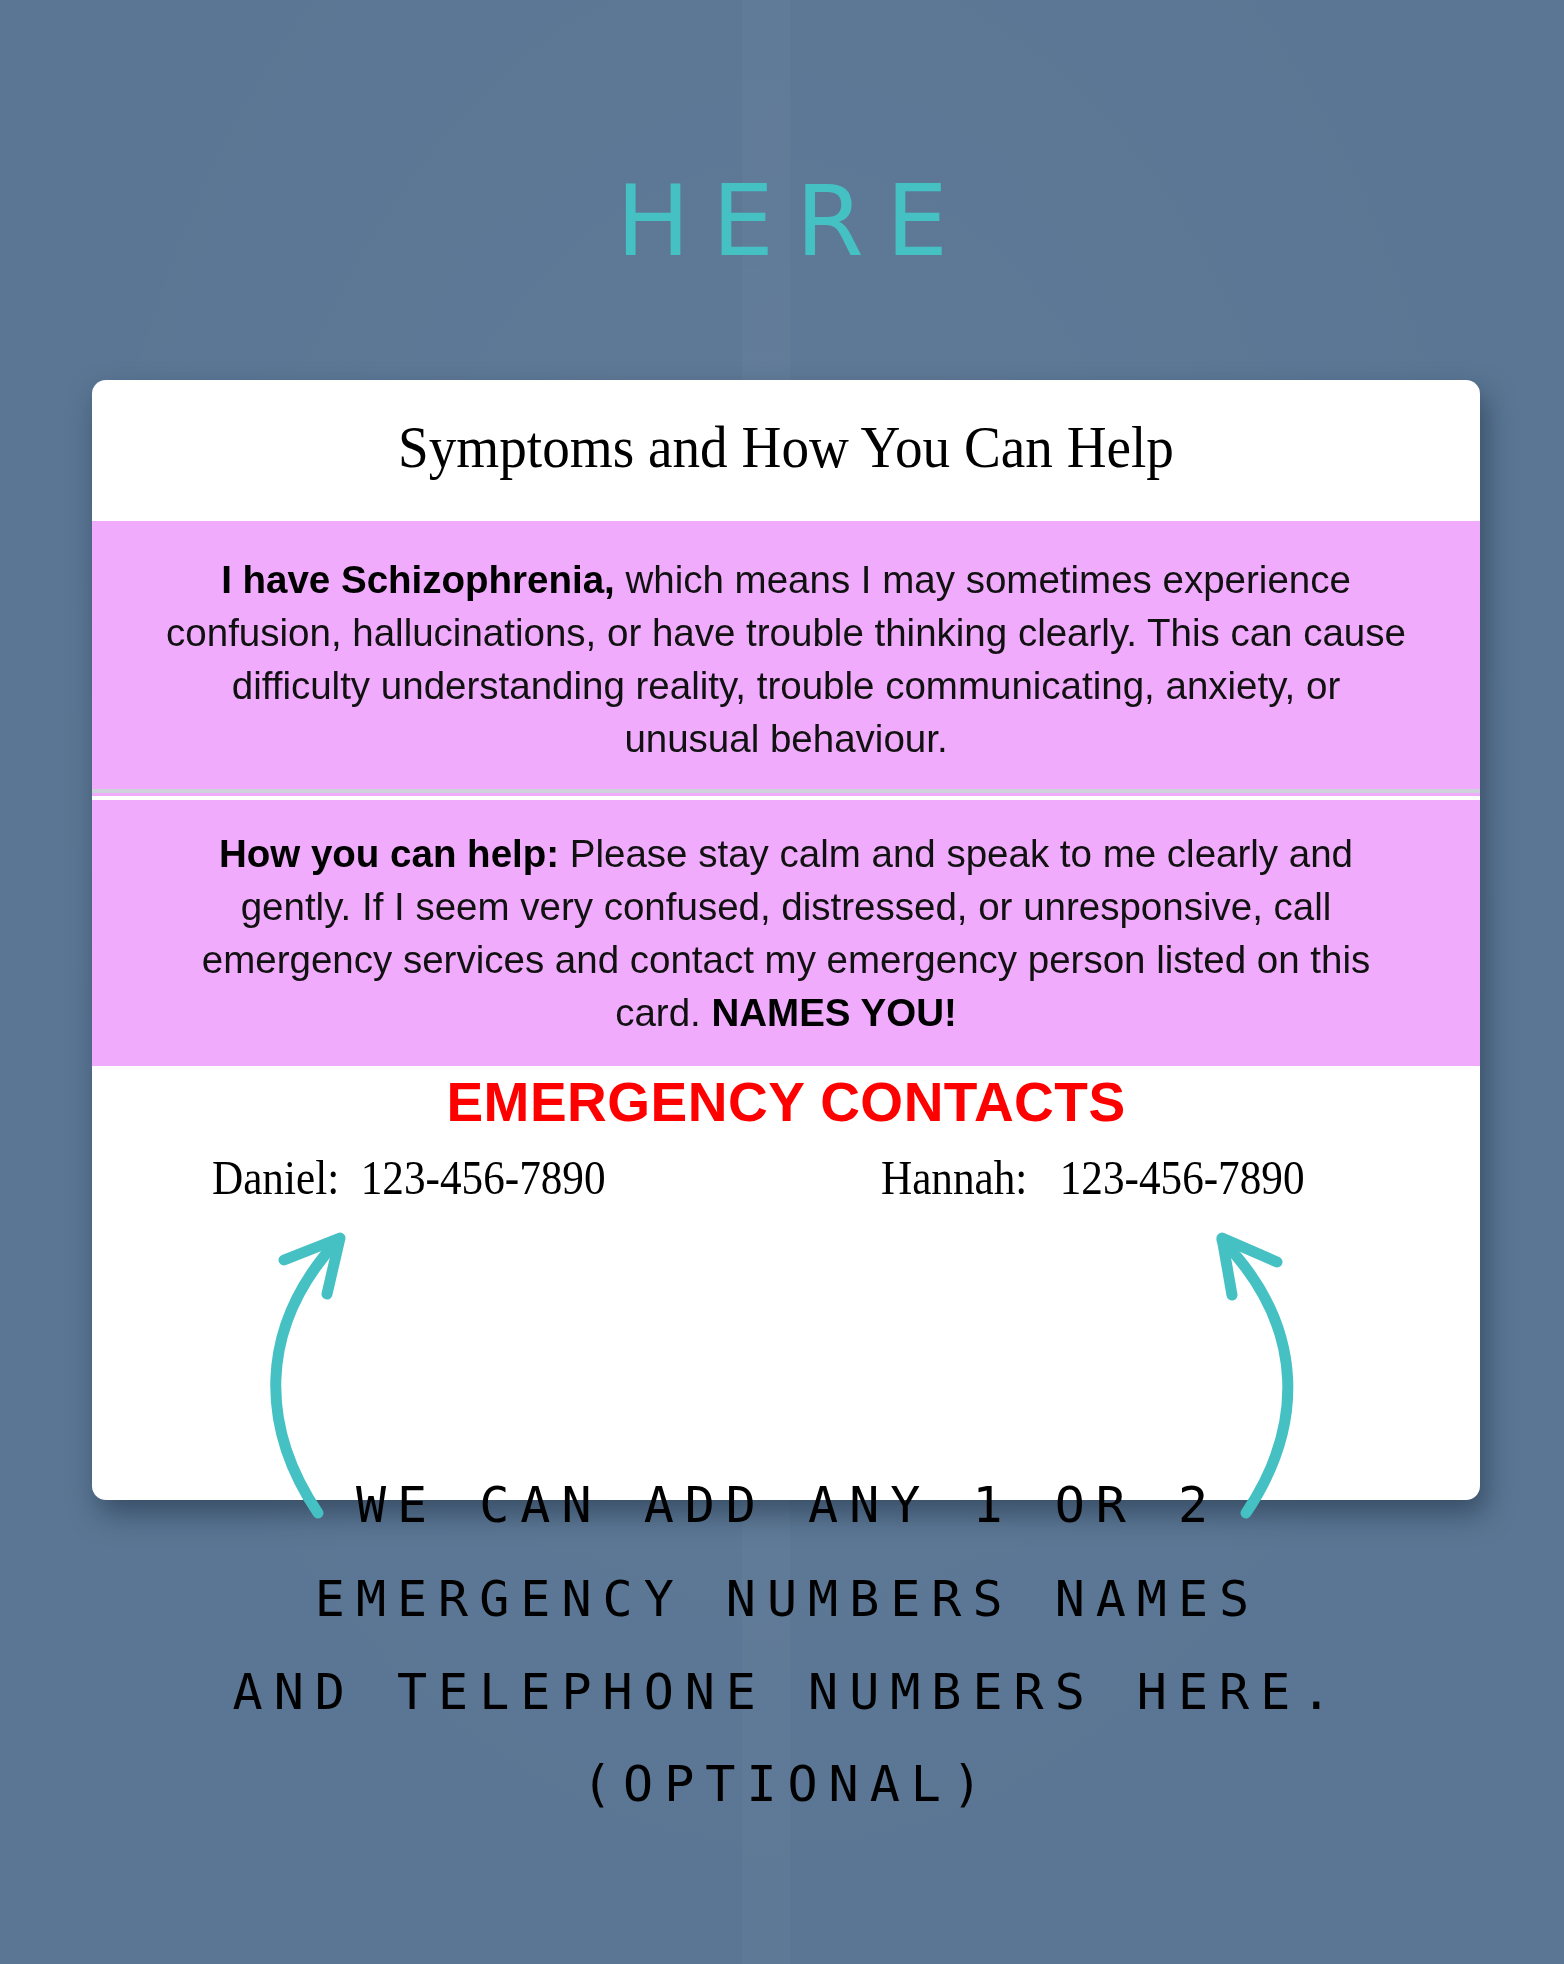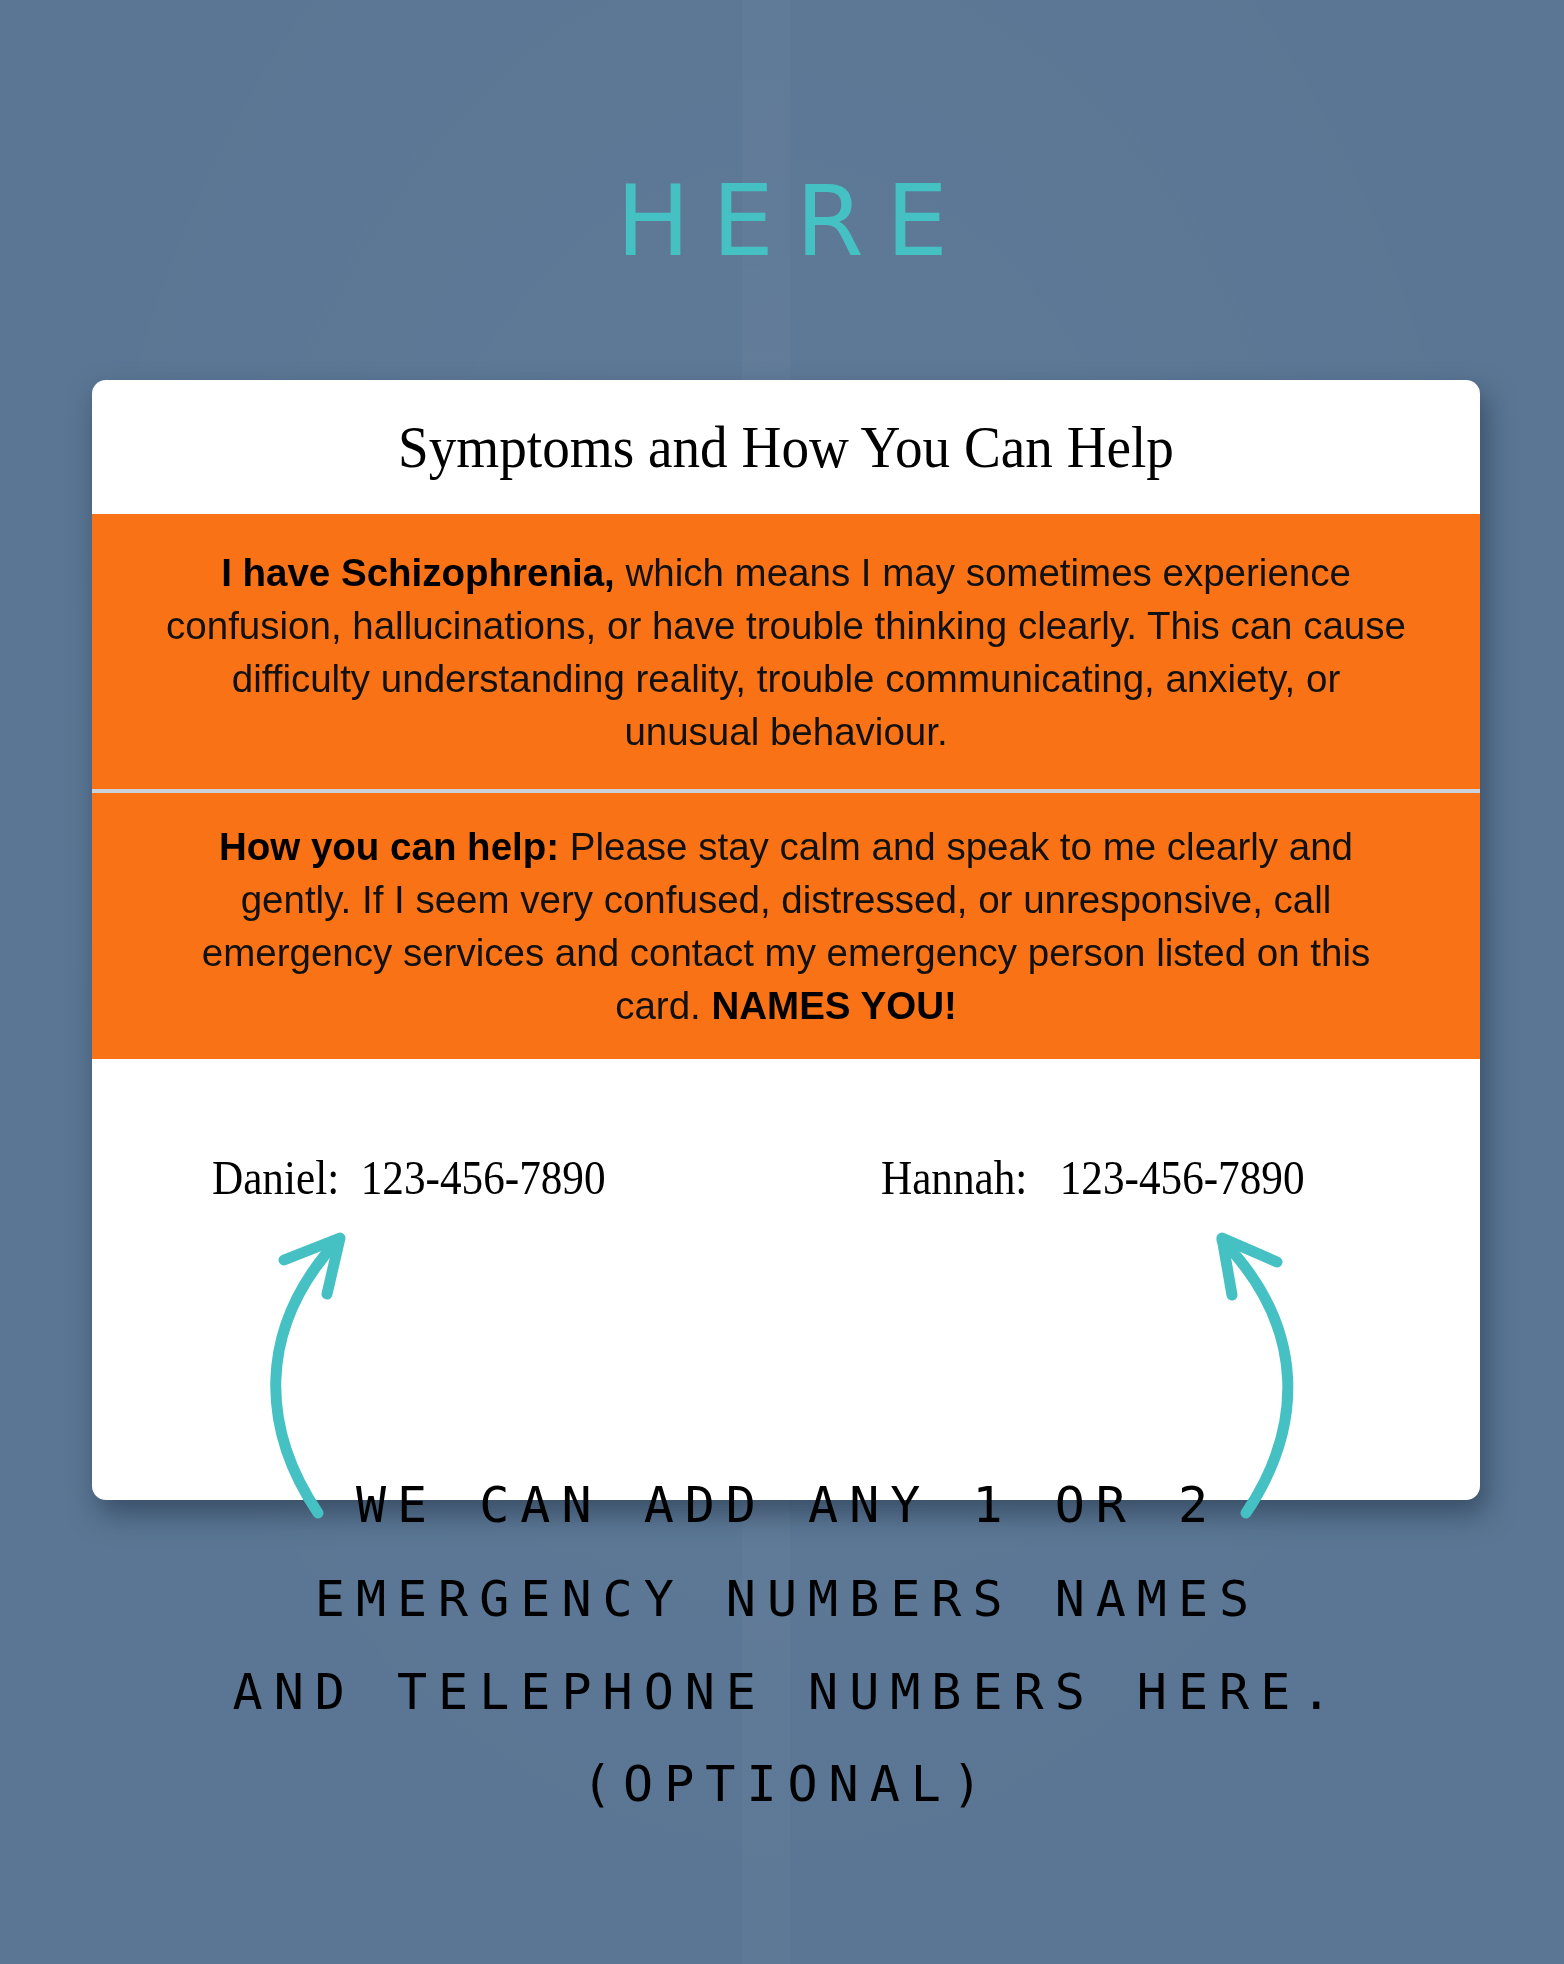--- a/index.html
+++ b/index.html
@@ -22,24 +22,24 @@
     background: #ffffff; border-radius: 14px; overflow: hidden;
     box-shadow: 6px 14px 28px rgba(30,45,65,0.55);
   }
   .card-title {
     position: absolute; left: 0; right: 0; top: 0; height: 134px;
     display: flex; align-items: center; justify-content: center;
     font-family: "Liberation Serif", serif; font-size: 60px; color: #000;
     transform: scaleX(0.92);
   }
   .band {
-    position: absolute; left: 0; right: 0; background: #f97316;
+    position: absolute; left: 0; right: 0; background: #f0abfc;
     display: flex; align-items: center; justify-content: center;
     text-align: center;
-    font-family: "Liberation Sans", sans-serif; font-size: 38.5px; line-height: 53px; color: #111;
+    font-family: "Liberation Sans", sans-serif; font-size: 38.5px; line-height: 53px; color: #111; margin-top: 7px;
   }
   .band.one { top: 134px; height: 275px; }
   .divider { position: absolute; left: 0; right: 0; top: 409px; height: 4px; background: #cdd2da; }
   .band.two { top: 413px; height: 266px; }
   .band p { margin: 0; padding: 0 70px; }
   .band b { font-weight: bold; color: #000; }
   .contacts-title {
     position: absolute; left: 0; right: 0; top: 690px; text-align: center;
     font-family: "Liberation Sans", sans-serif; font-weight: bold;
     font-size: 55px; color: #ff0000; letter-spacing: 0.5px;
@@ -76,20 +76,21 @@
       <b>I have Schizophrenia,</b><span> which means I may sometimes experience confusion, hallucinations, or have trouble thinking clearly. This can cause difficulty understanding reality, trouble communicating, anxiety, or unusual behaviour.</span>
     </p>
   </div>
   <div class="divider"></div>
   <div class="band two">
     <p>
       <b>How you can help:</b><span> Please stay calm and speak to me clearly and gently. If I seem very confused, distressed, or unresponsive, call emergency services and contact my emergency person listed on this card. </span><b>NAMES YOU!</b>
     </p>
   </div>
 
+  <div class="contacts-title">EMERGENCY CONTACTS</div>
   <div class="contact left">Daniel:  123-456-7890</div>
   <div class="contact right">Hannah:   123-456-7890</div>
 </div>
 
 <svg class="arrow" width="1564" height="1964" style="pointer-events:none;">
   <g fill="none" stroke="#45c1c4" stroke-width="11" stroke-linecap="round" stroke-linejoin="round">
 
     <path d="M318 1513 C 262 1430, 255 1330, 338 1240"></path>
     <path d="M284 1260 L 340 1238 L 327 1294"></path>
 

